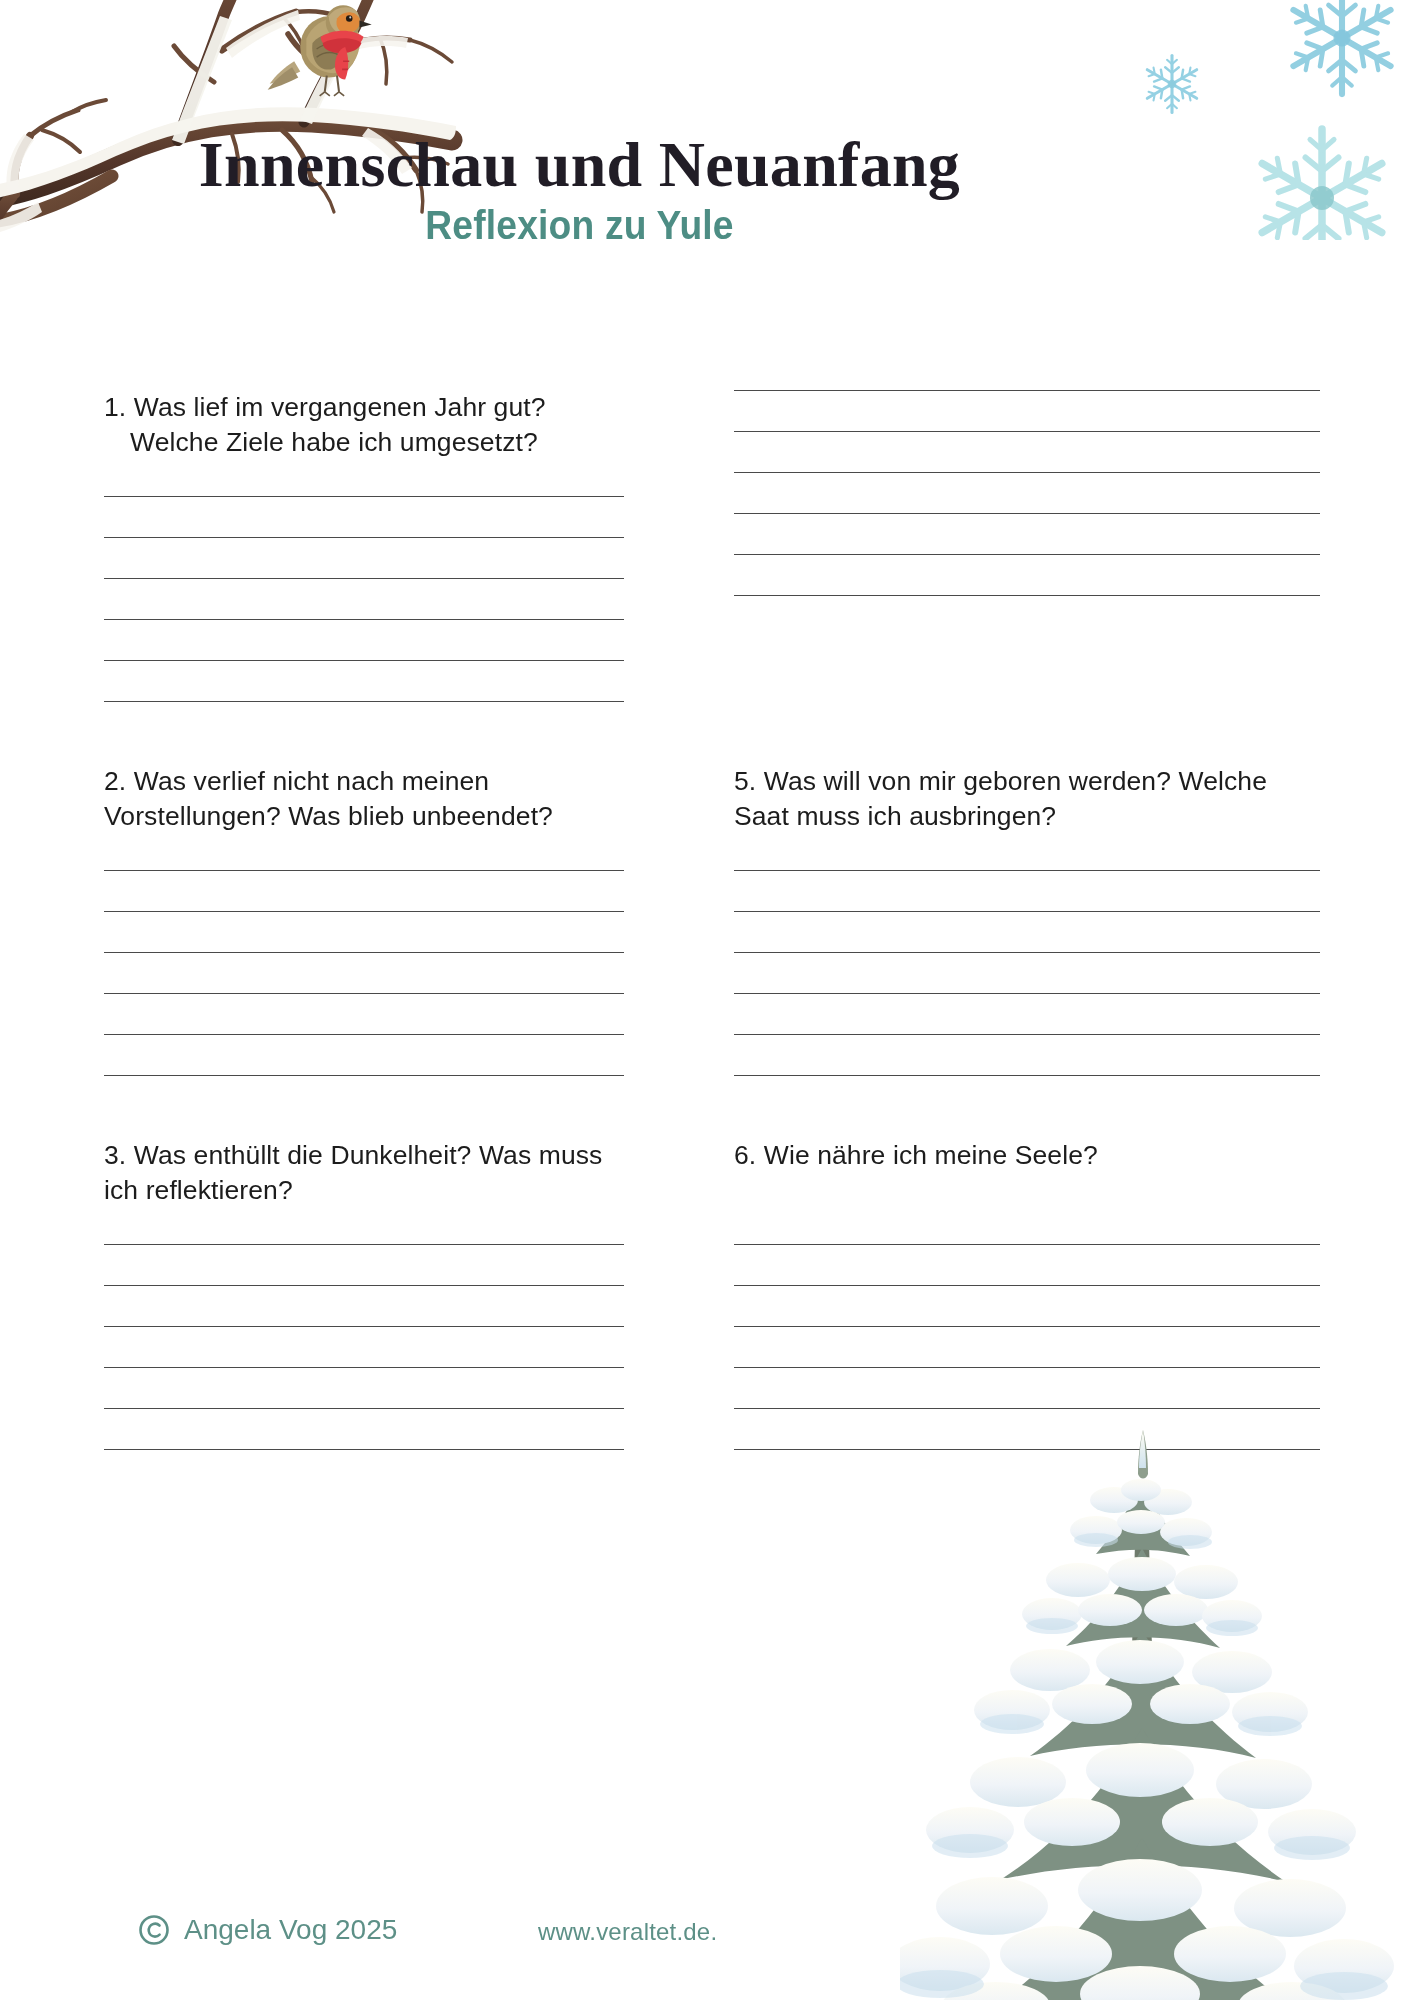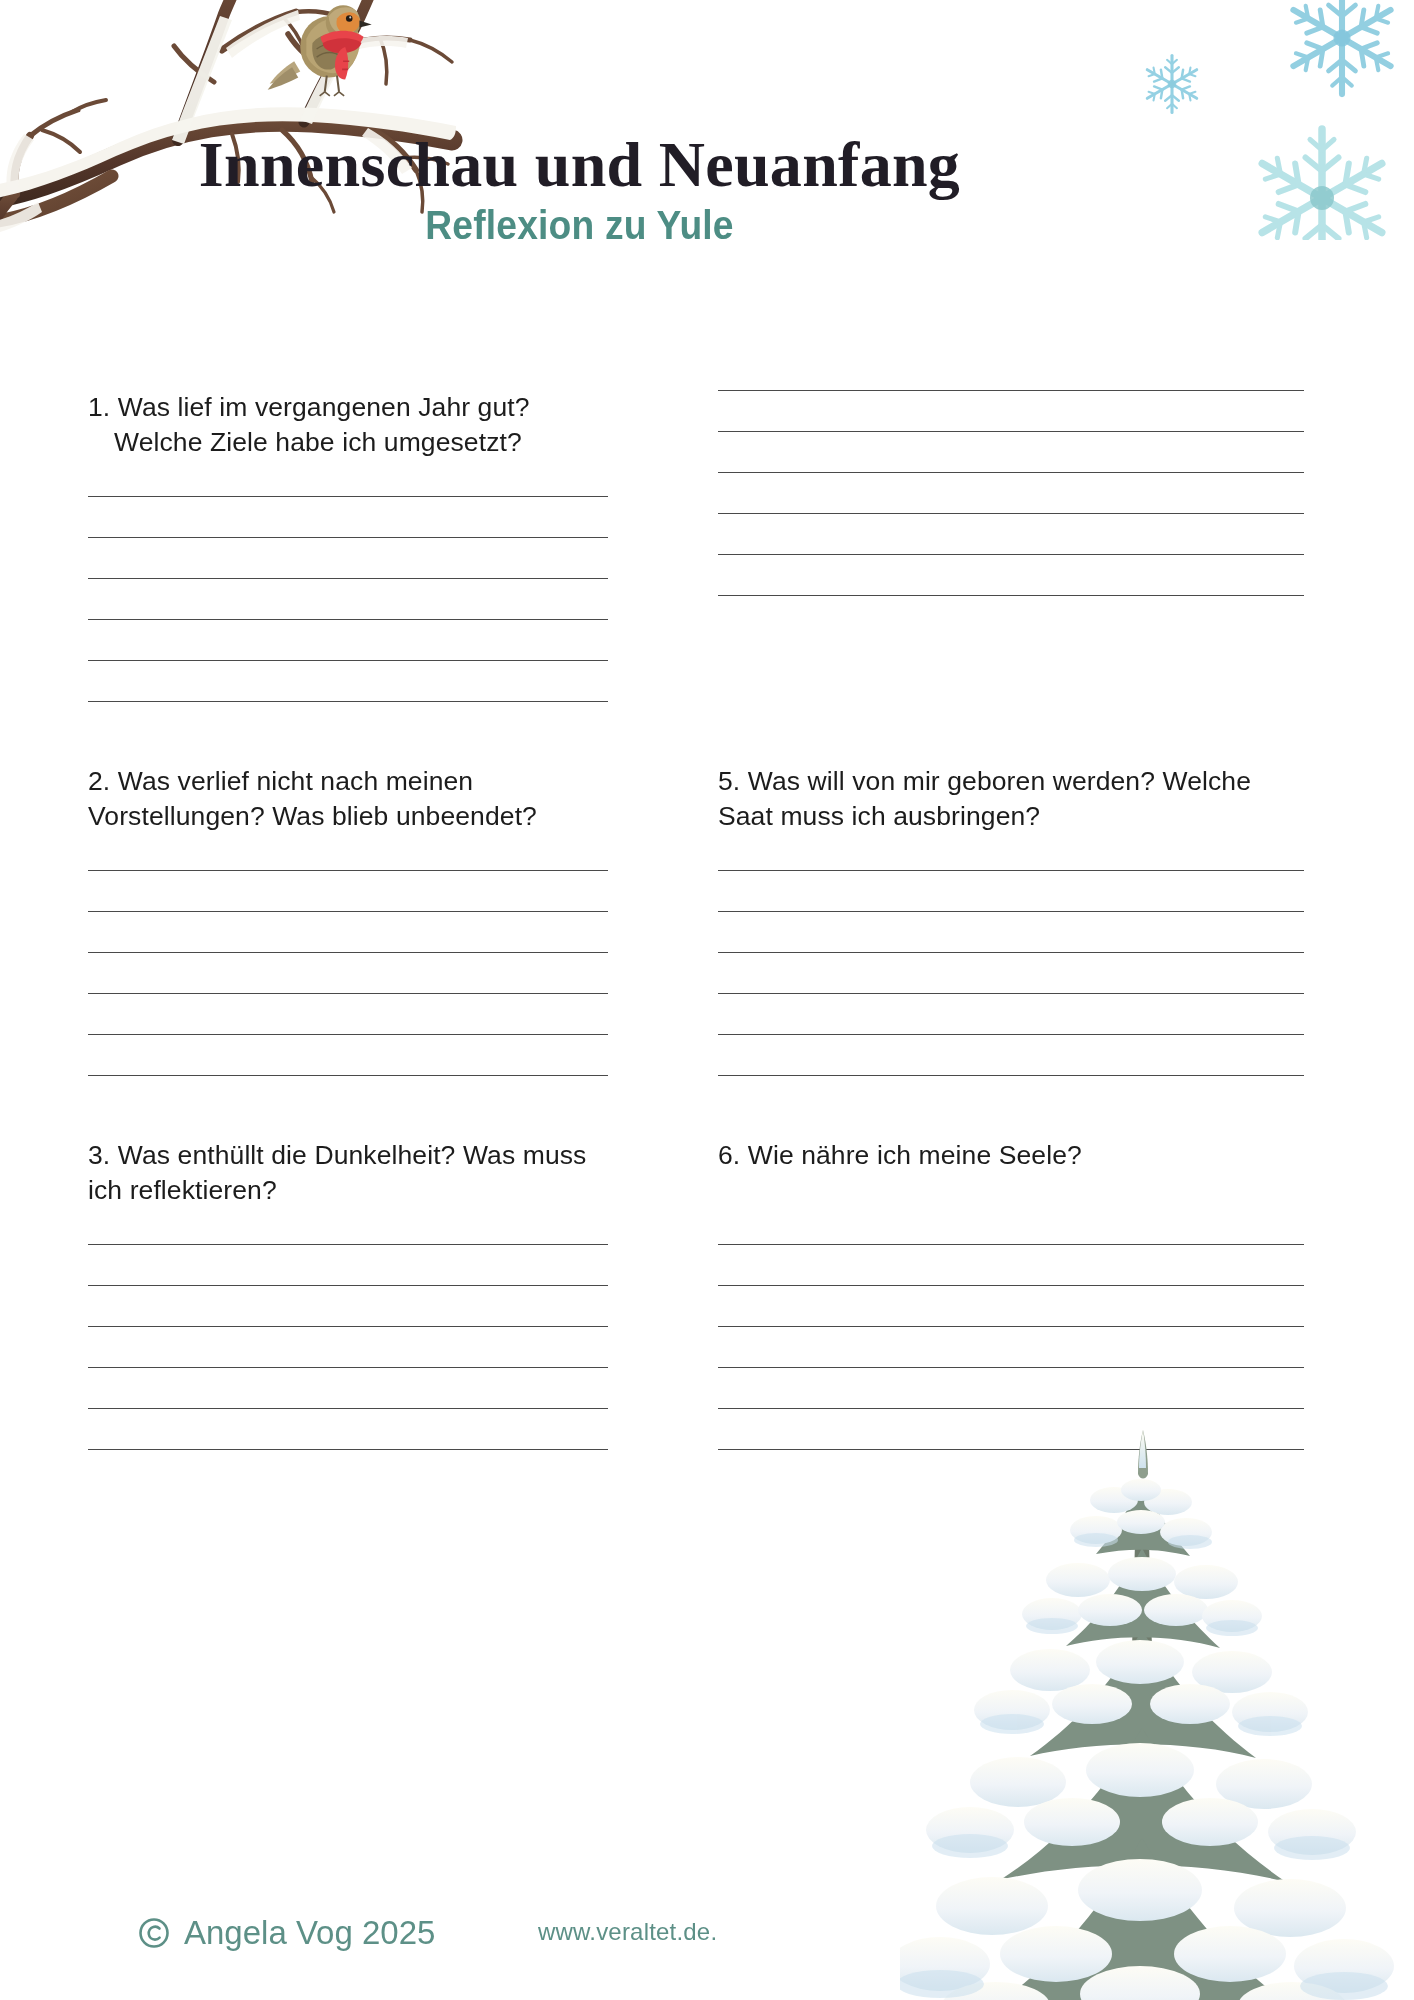--- a/index.html
+++ b/index.html
@@ -31,21 +31,21 @@
     font-weight:bold;
     font-size:40px;
     letter-spacing:0.2px;
     color:#4d8d84;
     transform:scaleX(0.93);
   }
 
   
   .grid{
     position:absolute;
-    left:88px;top:390px;
+    left:104px;top:390px;
     width:1216px;
     display:grid;
     grid-template-columns:520px 1fr;
     column-gap:110px;
     row-gap:0;
   }
   .block{margin-bottom:62px;}
   .q-text{
     font-size:26.5px;
     line-height:1.33;
@@ -70,21 +70,21 @@
   .hang .l2{display:block;padding-left:26px;}
 
   
   .footer{
     position:absolute;left:0;bottom:46px;width:1414px;
     height:40px;
   }
   .copy{
     position:absolute;left:138px;top:0;
     display:flex;align-items:center;gap:14px;
-    color:#5d9087;font-size:33px;
+    color:#5d9087;font-size:28px;
   }
   .copy-icon{width:32px;height:32px;display:block;}
   .site{
     position:absolute;left:538px;top:4px;
     color:#5d9087;font-size:24px;letter-spacing:0.2px;
   }
 </style>
 </head>
 <body>
 

